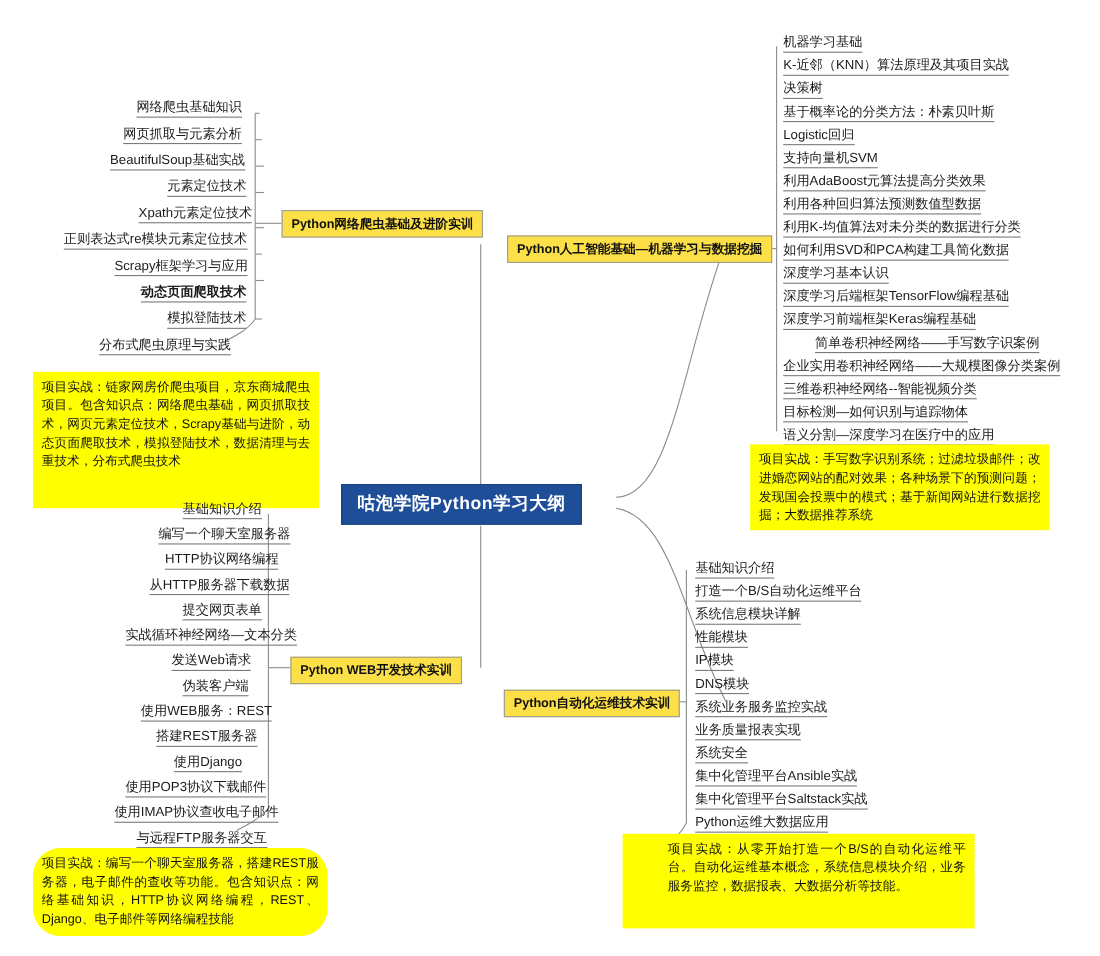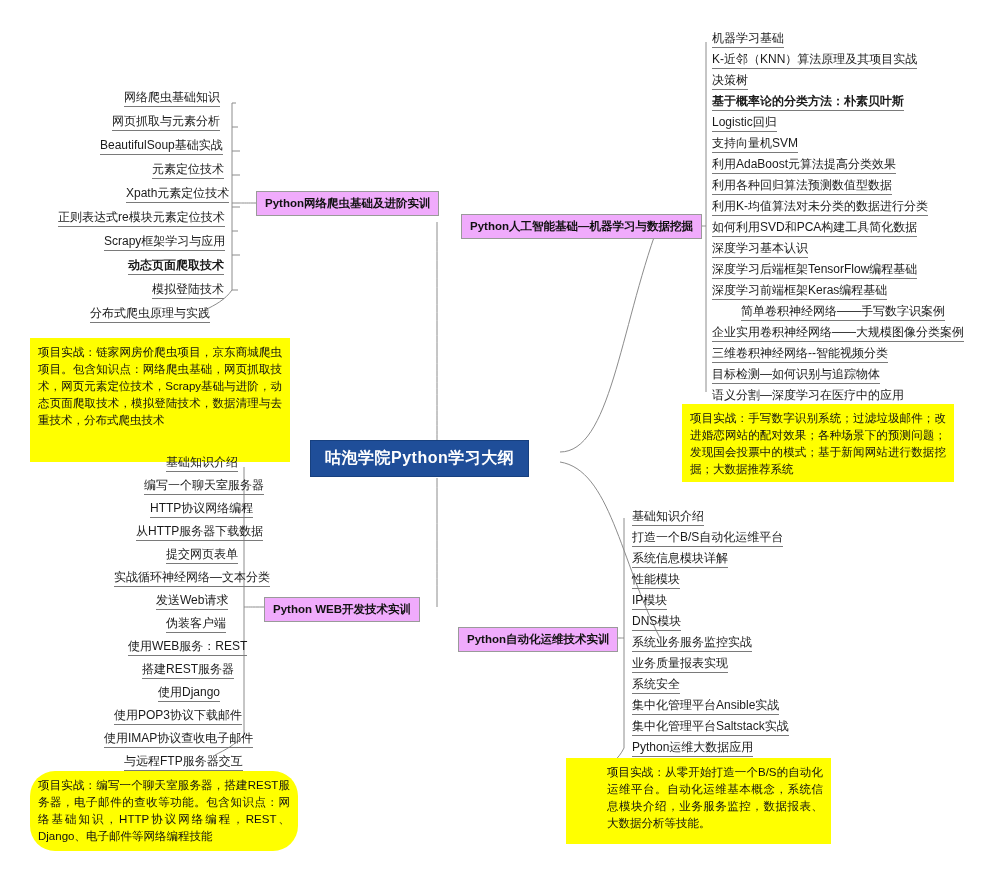--- a/index.html
+++ b/index.html
@@ -26,21 +26,21 @@
     color: #ffffff;
     font-size: 16px;
     font-weight: bold;
     padding: 7px 14px;
     white-space: nowrap;
     letter-spacing: .5px;
   }
   
   .branch-node {
     position: absolute;
-    background: #f0abfc;
+    background: #fde047;
     border: 1px solid #9a9a9a;
     color: #111111;
     font-size: 11.5px;
     font-weight: bold;
     padding: 4px 8px;
     white-space: nowrap;
   }
   
   .leaf {
     position: absolute;
@@ -132,21 +132,21 @@
 
   <div class="note" style="left:30px; top:322px; width:260px; height:124px;margin-top:16px;">项目实战：链家网房价爬虫项目，京东商城爬虫项目。包含知识点：网络爬虫基础，网页抓取技术，网页元素定位技术，Scrapy基础与进阶，动态页面爬取技术，模拟登陆技术，数据清理与去重技术，分布式爬虫技术</div>
 
   <div class="branch-node" style="left:461px; top:214px;">
     <span>Python人工智能基础—机器学习与数据挖掘</span>
   </div>
 
   <div class="leaf" style="left:712px; top:31px;">机器学习基础</div>
   <div class="leaf" style="left:712px; top:52px;">K-近邻（KNN）算法原理及其项目实战</div>
   <div class="leaf" style="left:712px; top:73px;">决策树</div>
-  <div class="leaf" style="left:712px; top:94px;font-weight:bold;">基于概率论的分类方法：朴素贝叶斯</div>
+  <div class="leaf" style="left:712px; top:94px;">基于概率论的分类方法：朴素贝叶斯</div>
   <div class="leaf" style="left:712px; top:115px;">Logistic回归</div>
   <div class="leaf" style="left:712px; top:136px;">支持向量机SVM</div>
   <div class="leaf" style="left:712px; top:157px;">利用AdaBoost元算法提高分类效果</div>
   <div class="leaf" style="left:712px; top:178px;">利用各种回归算法预测数值型数据</div>
   <div class="leaf" style="left:712px; top:199px;">利用K-均值算法对未分类的数据进行分类</div>
   <div class="leaf" style="left:712px; top:220px;">如何利用SVD和PCA构建工具简化数据</div>
   <div class="leaf" style="left:712px; top:241px;">深度学习基本认识</div>
   <div class="leaf" style="left:712px; top:262px;">深度学习后端框架TensorFlow编程基础</div>
   <div class="leaf" style="left:712px; top:283px;">深度学习前端框架Keras编程基础</div>
   <div class="leaf" style="left:741px; top:304px;">简单卷积神经网络——手写数字识案例</div>
@@ -188,15 +188,15 @@
   <div class="leaf" style="left:632px; top:572px;">性能模块</div>
   <div class="leaf" style="left:632px; top:593px;">IP模块</div>
   <div class="leaf" style="left:632px; top:614px;">DNS模块</div>
   <div class="leaf" style="left:632px; top:635px;">系统业务服务监控实战</div>
   <div class="leaf" style="left:632px; top:656px;">业务质量报表实现</div>
   <div class="leaf" style="left:632px; top:677px;">系统安全</div>
   <div class="leaf" style="left:632px; top:698px;">集中化管理平台Ansible实战</div>
   <div class="leaf" style="left:632px; top:719px;">集中化管理平台Saltstack实战</div>
   <div class="leaf" style="left:632px; top:740px;">Python运维大数据应用</div>
 
-  <div class="note" style="left:566px; top:758px; width:265px; height:86px;padding-left:41px;">项目实战：从零开始打造一个B/S的自动化运维平台。自动化运维基本概念，系统信息模块介绍，业务服务监控，数据报表、大数据分析等技能。</div>
+  <div class="note" style="left:566px; top:758px; width:320px; height:86px;padding-left:41px;">项目实战：从零开始打造一个B/S的自动化运维平台。自动化运维基本概念，系统信息模块介绍，业务服务监控，数据报表、大数据分析等技能。</div>
 
 </div>
 
 </body></html>

